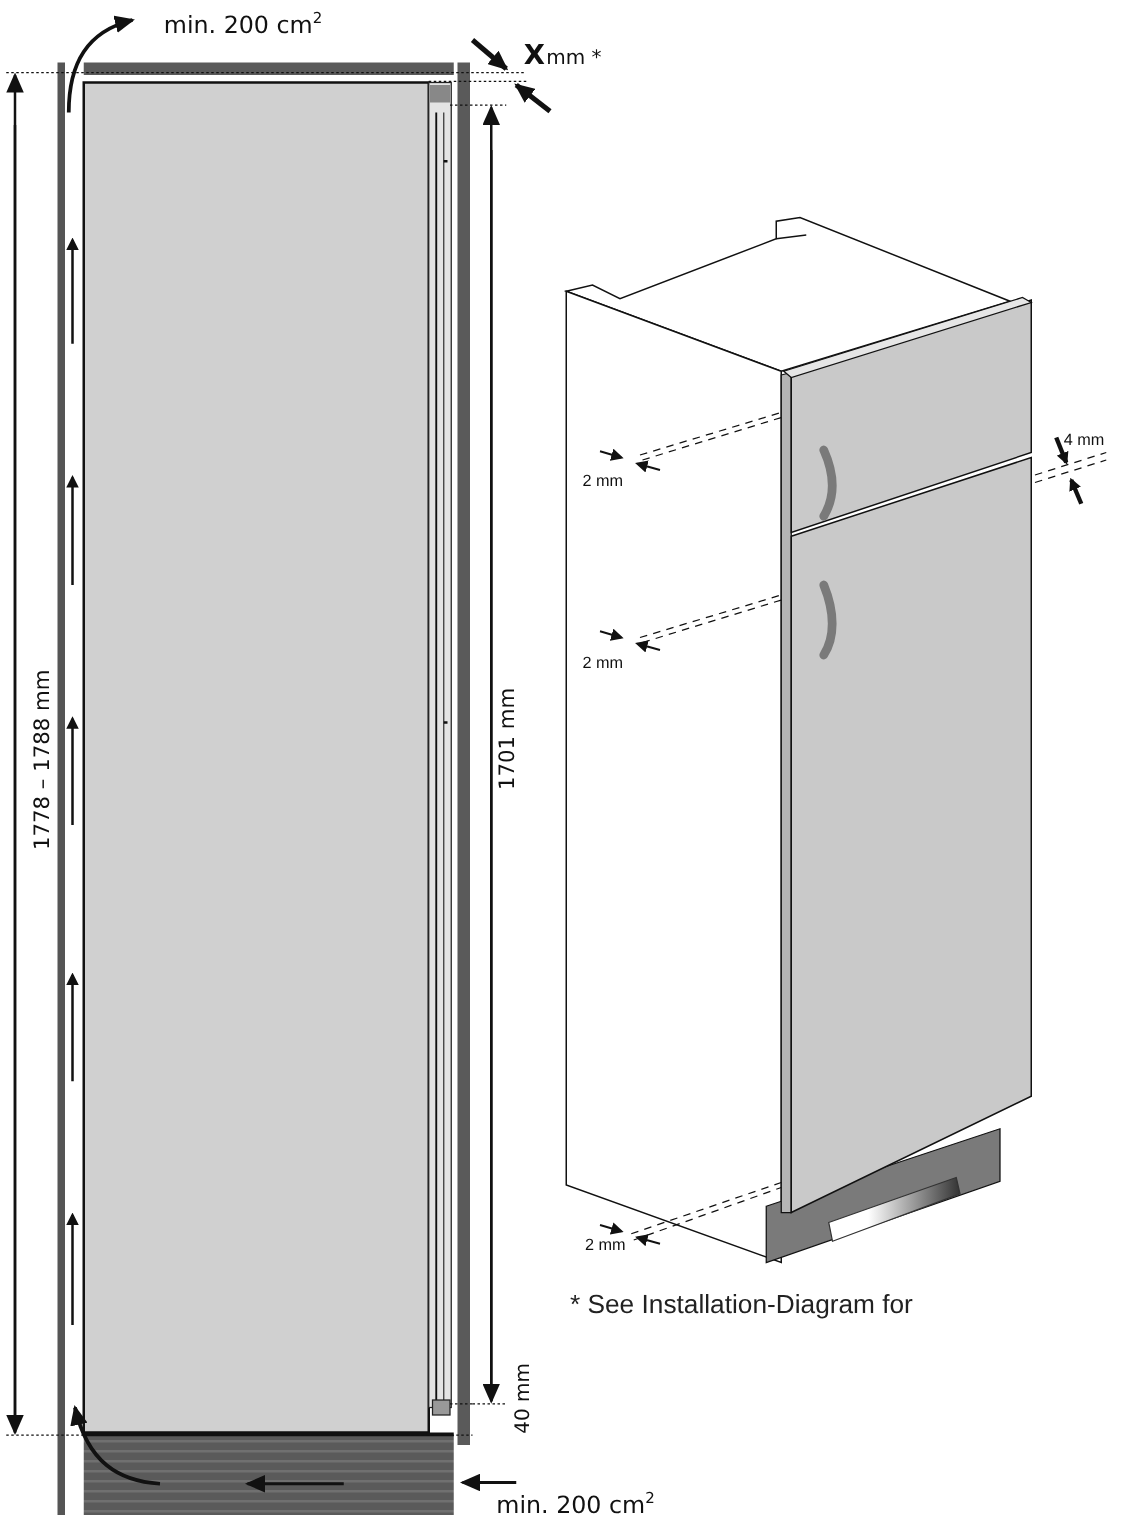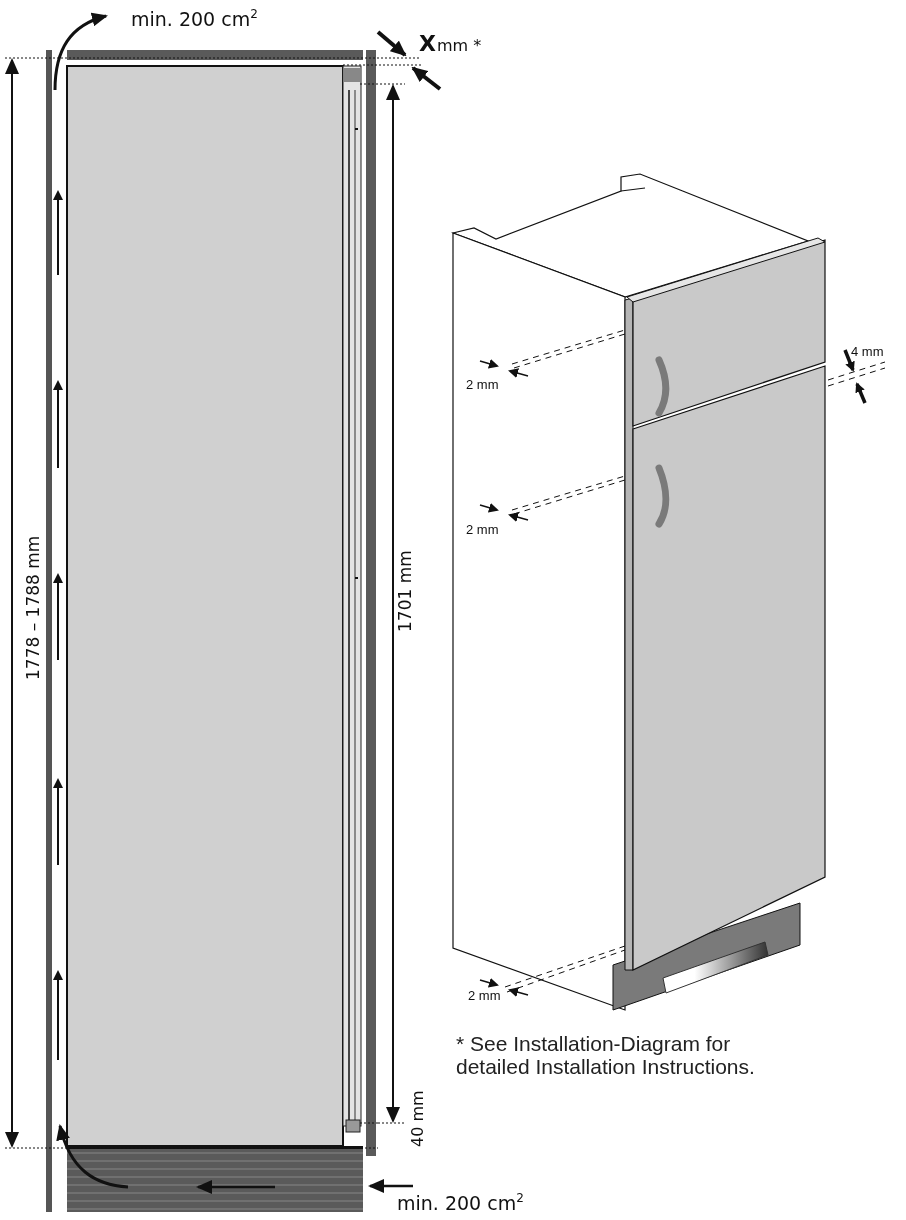--- a/index.html
+++ b/index.html
@@ -139,14 +139,13 @@
 
     <text class="lbl-sm" x="466" y="389" font-size="13">2 mm</text>
     <text class="lbl-sm" x="466" y="534" font-size="13">2 mm</text>
     <text class="lbl-sm" x="468" y="1000" font-size="13">2 mm</text>
     <text class="lbl-sm" x="851" y="356" font-size="13">4 mm</text>
   </g>
 </svg>
 
 <div class="note">
   <div>* See Installation-Diagram for</div>
-  <div>detailed Installation Instructions.</div>
 </div>
 
 </body></html>

